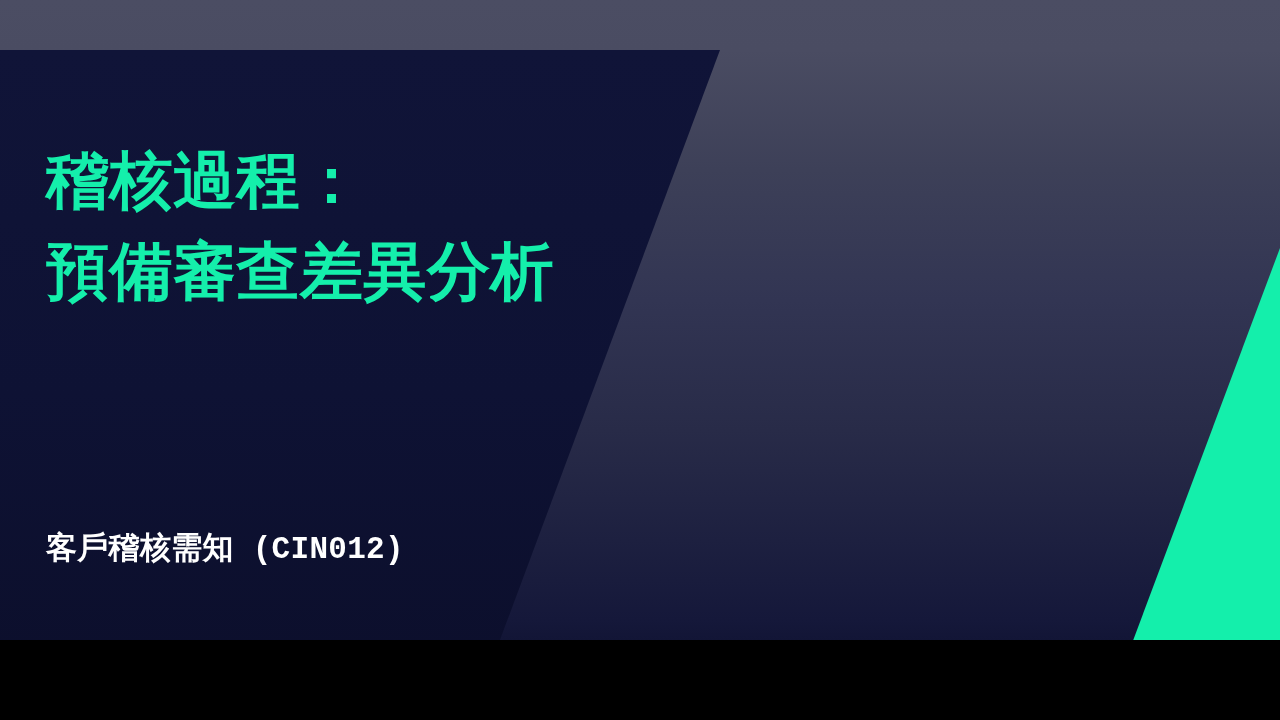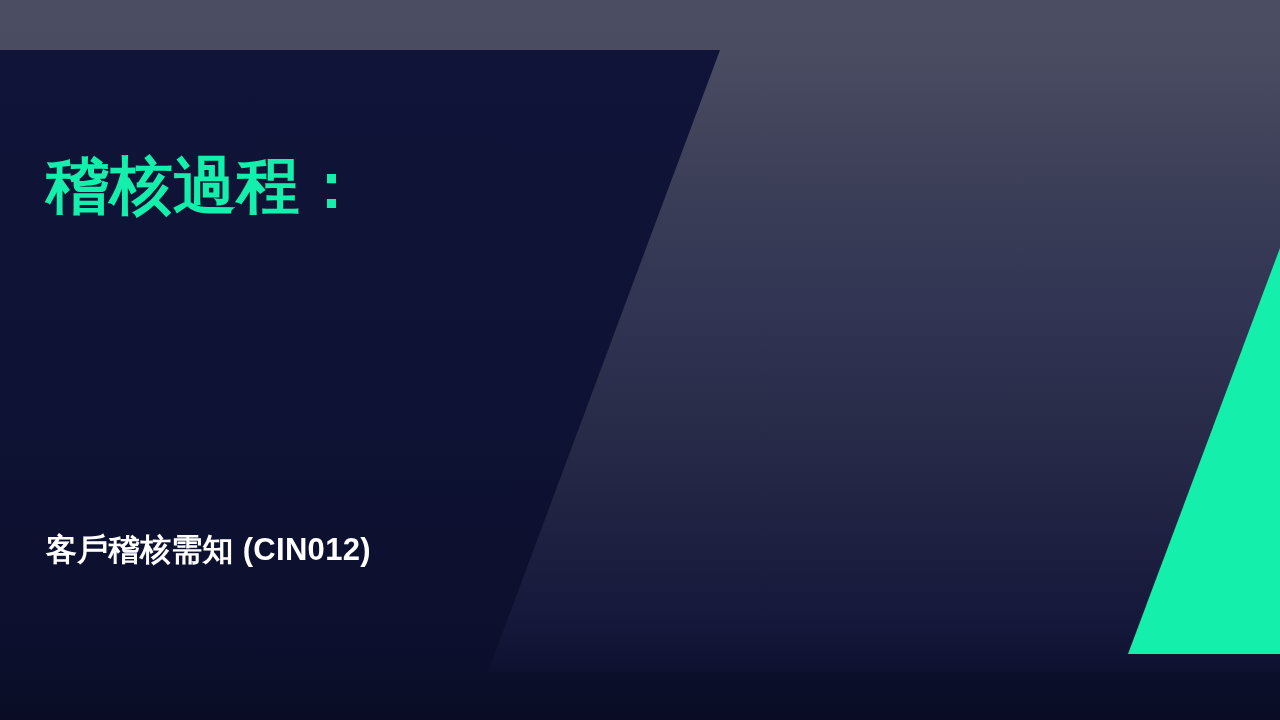--- a/index.html
+++ b/index.html
@@ -3,23 +3,23 @@
 <meta charset="utf-8">
 <style>
   html, body {
     margin: 0;
     padding: 0;
     background: #000;
   }
   #slide {
     position: relative;
     width: 1280px;
-    height: 720px;
+    height: 640px;
     overflow: hidden;
-    font-family: Liberation Sans, sans-serif;
+    font-family: Liberation Mono, monospace;
     background: #be185d;
   }
 
   
   .bg-base {
     position: absolute;
     inset: 0;
     background: linear-gradient(180deg,
                 #4b4d63 0px,
                 #4a4c62 50px,
@@ -103,18 +103,19 @@
 
   <div class="bg-base"></div>
   <div class="bg-bottom-band"></div>
   <div class="shape-navy-panel"></div>
   <div class="shape-teal-wedge"></div>
 
   <div class="text-layer">
 
     <div class="title-block">
       <div class="title-line">稽核過程：</div>
+      <div class="title-line">預備審查差異分析</div>
     </div>
 
     <div class="subtitle">客戶稽核需知 (CIN012)</div>
 
   </div>
 </div>
 
 </body></html>

